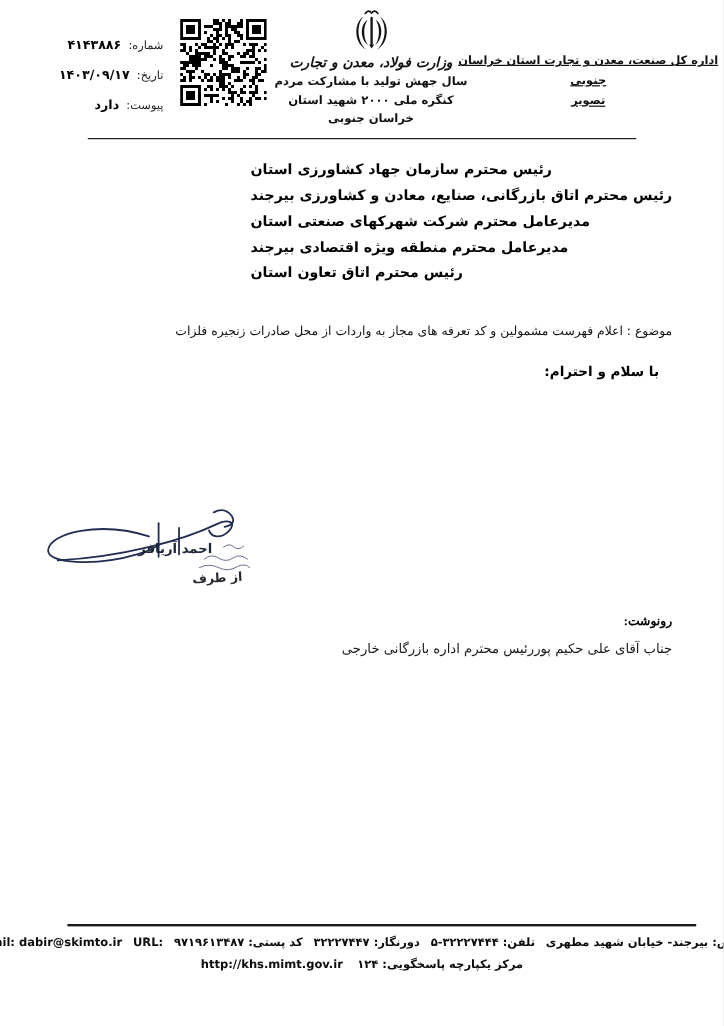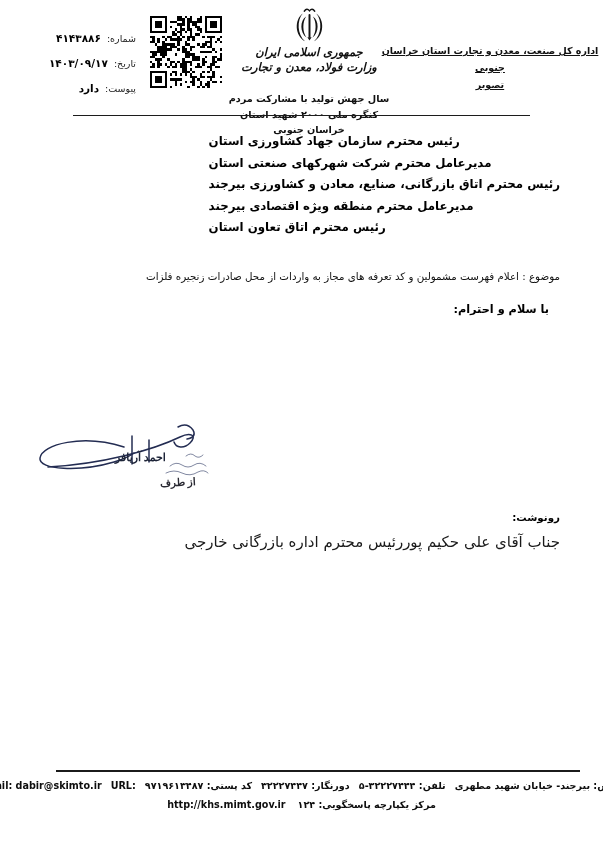--- a/index.html
+++ b/index.html
@@ -9,45 +9,45 @@
     margin:0 auto;overflow:hidden;
   }
   
   .hdr-office{position:absolute;top:42px;right:4px;width:218px;text-align:center;
     font-size:9.5px;font-weight:bold;line-height:17px;color:#111;text-decoration:underline;}
   .hdr-center{position:absolute;top:6px;left:224px;width:170px;text-align:center;}
   .emblem{display:block;margin:0 auto;}
   .callig{font-family:"DejaVu Serif",serif;font-style:italic;font-weight:bold;
     font-size:11.5px;line-height:15px;color:#111;}
   .slogan{font-weight:bold;font-size:9.7px;line-height:15.5px;color:#111;}
-  .slogan.first{margin-top:16px;}
+  .slogan.first{margin-top:1px;}
   .hdr-meta{position:absolute;top:12px;left:4px;width:132px;}
   .meta-row{display:flex;direction:rtl;justify-content:flex-start;align-items:baseline;
     height:25px;gap:6px;font-size:9.5px;}
   .meta-value{font-weight:bold;font-size:10.5px;color:#000;margin-top:20px;}
   .qr{position:absolute;top:15px;left:150px;width:72px;height:74px;}
   .qr svg{width:100%;height:100%;shape-rendering:crispEdges;}
   .hdr-rule{position:absolute;top:115px;left:73px;width:457px;border-top:1.4px solid #1c1c1c;}
   
   .recipients{position:absolute;top:131px;right:43px;text-align:left;font-weight:bold;
     font-size:11.8px;line-height:21.6px;color:#000;}
   .subject{position:absolute;top:270px;right:43px;font-size:10.3px;color:#111;}
   .salutation{position:absolute;top:303px;right:54px;font-size:11.3px;font-weight:bold;color:#000;margin-left:16px;}
   .body-par{position:absolute;top:326px;right:43px;left:38px;font-size:11.3px;
     line-height:28px;text-align:justify;text-indent:16px;color:#151515;}
   
-  .sig{position:absolute;top:420px;left:28px;width:220px;height:80px;font-family:Liberation Serif, serif;}
+  .sig{position:absolute;top:420px;left:28px;width:220px;height:80px;}
   .sig svg{position:absolute;left:0;top:0;}
   .sig-name{position:absolute;left:87px;top:31px;font-weight:bold;font-size:11px;color:#1d2438;}
   .sig-from{position:absolute;left:132px;top:56px;font-size:10.5px;font-weight:bold;
     color:#2a2a33;transform:rotate(-3deg);}
   
   .cc{position:absolute;top:511px;right:43px;text-align:right;}
-  .cc-label{font-weight:bold;font-size:10.3px;color:#000;}
-  .cc-line{font-size:15px;margin-top:10px;color:#1a1a1a;}
+  .cc-label{font-weight:bold;font-size:10.3px;color:#000;font-family:Liberation Serif, serif;}
+  .cc-line{font-size:11px;margin-top:10px;color:#1a1a1a;}
   
   .ftr-rule{position:absolute;top:770px;left:56px;width:524px;height:2.2px;background:#1b1b1b;}
   .ftr-line{position:absolute;left:20px;right:20px;display:flex;direction:rtl;
     justify-content:center;font-size:9.6px;font-weight:bold;color:#0d0d0d;white-space:nowrap;}
   .ftr-1{top:780px;gap:9px;}
   .ftr-2{top:799px;gap:12px;}
 </style>
 </head>
 <body>
 
@@ -65,21 +65,20 @@
         <path d="M22 12 v29" stroke-width="2.6"></path>
       </g>
       <g fill="#141414">
         <path d="M22 46 l-2.8 -4.5 h5.6 Z"></path>
         <path d="M17.5 14 C 9 19, 9 36, 18 42 C 12.5 35, 12.5 21, 17.5 14 Z"></path>
         <path d="M26.5 14 C 35 19, 35 36, 26 42 C 31.5 35, 31.5 21, 26.5 14 Z"></path>
         <path d="M13 10 C 1.5 18, 2.5 40, 16 47 C 5.5 38, 5 19, 13 10 Z"></path>
         <path d="M31 10 C 42.5 18, 41.5 40, 28 47 C 38.5 38, 39 19, 31 10 Z"></path>
       </g>
     </svg>
-    <div class="callig">جمهوری اسلامی ایران</div>
     <div class="callig">وزارت فولاد، معدن و تجارت</div>
     <div class="slogan first">سال جهش تولید با مشارکت مردم</div>
     <div class="slogan">کنگره ملی ۲۰۰۰ شهید استان خراسان جنوبی</div>
   </div>
 
   <div class="hdr-meta">
     <div class="meta-row">
       <span>شماره:</span>
       <span class="meta-value">۴۱۴۳۸۸۶</span>
     </div>
@@ -385,22 +384,22 @@
         <rect x="0" y="22" width="7" height="7" fill="#000"></rect>
         <rect x="1" y="23" width="5" height="5" fill="#fff"></rect>
         <rect x="2" y="24" width="3" height="3" fill="#000"></rect>
       </svg>
   </div>
 
   <div class="hdr-rule"></div>
 
   <div class="recipients">
     <div>رئیس محترم سازمان جهاد کشاورزی استان</div>
+    <div>رئیس محترم اتاق بازرگانی، صنایع، معادن و کشاورزی بیرجند</div>
     <div>مدیرعامل محترم شرکت شهرکهای صنعتی استان</div>
-    <div>رئیس محترم اتاق بازرگانی، صنایع، معادن و کشاورزی بیرجند</div>
     <div>مدیرعامل محترم منطقه ویژه اقتصادی بیرجند</div>
     <div>رئیس محترم اتاق تعاون استان</div>
   </div>
 
   <div class="subject">موضوع : اعلام فهرست مشمولین و کد تعرفه های مجاز به واردات از محل صادرات زنجیره فلزات</div>
 
   <div class="salutation">با سلام و احترام:</div>
 
 
   <div class="sig">

